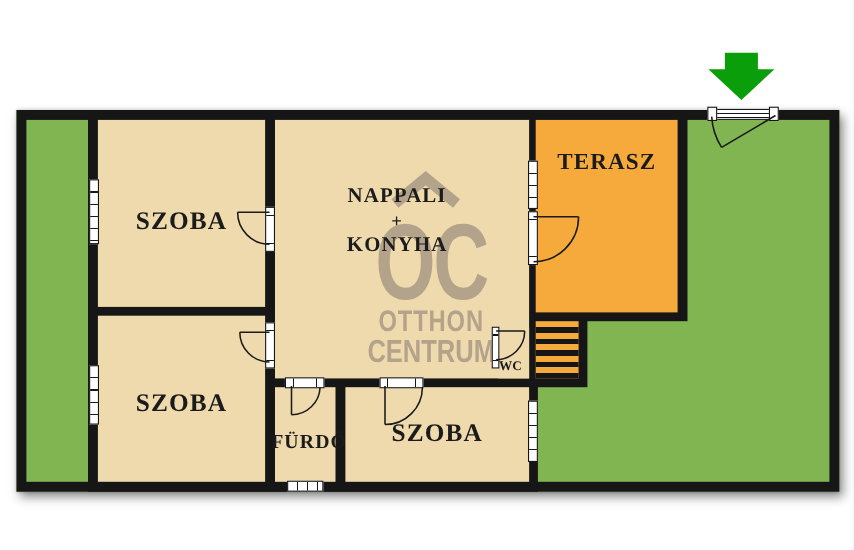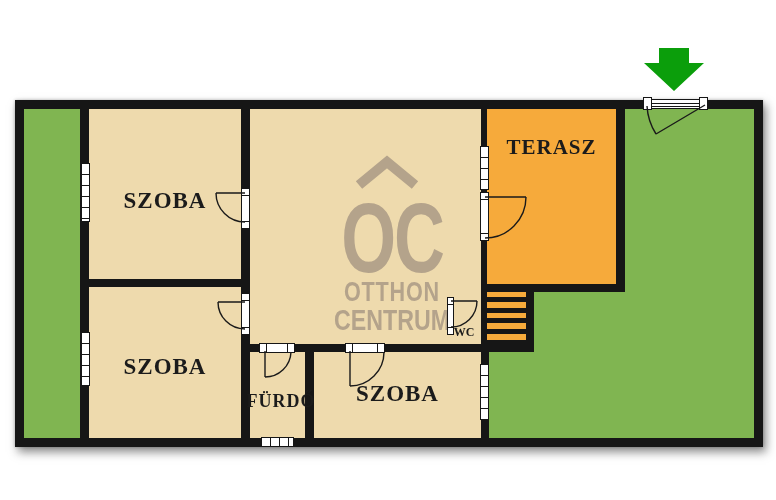--- a/index.html
+++ b/index.html
@@ -79,20 +79,25 @@
       <path d="M265,351 V377 M265,377 A26,26 0 0 0 291,352"></path>
       <path d="M350,351 V386 M350,386 A34,34 0 0 0 384,352"></path>
       <path d="M451,301 H477 M477,301 A26,26 0 0 1 451,327"></path>
       <path d="M705,105 L656,134 M647,106 A58,58 0 0 0 656,134"></path>
     </g>
   </svg>
 
   <div class="abs label" style="left:89px;top:188px;width:152px;font-size:23px;">SZOBA</div>
   <div class="abs label" style="left:89px;top:354px;width:152px;font-size:23px;">SZOBA</div>
   <div class="abs label" style="left:314px;top:381px;width:167px;font-size:23px;">SZOBA</div>
+  <div class="abs label" style="left:250px;top:168px;width:222px;font-size:19px;line-height:22px;">
+    <div>NAPPALI</div>
+    <div style="font-size:17px;">+</div>
+    <div>KONYHA</div>
+  </div>
   <div class="abs label" style="left:487px;top:136px;width:129px;font-size:21px;">TERASZ</div>
   <div class="abs label" style="left:240px;top:392px;width:82px;font-size:18px;">FÜRDŐ</div>
   <div class="abs label" style="left:447px;top:326px;width:34px;font-size:12px;letter-spacing:0;">WC</div>
 
   <svg class="abs" style="left:0;top:0;" width="776" height="500">
     <polygon points="659,48 689,48 689,63 704,63 674,91 644,63 659,63" fill="var(--arrow)"></polygon>
   </svg>
 
 </div>
 

